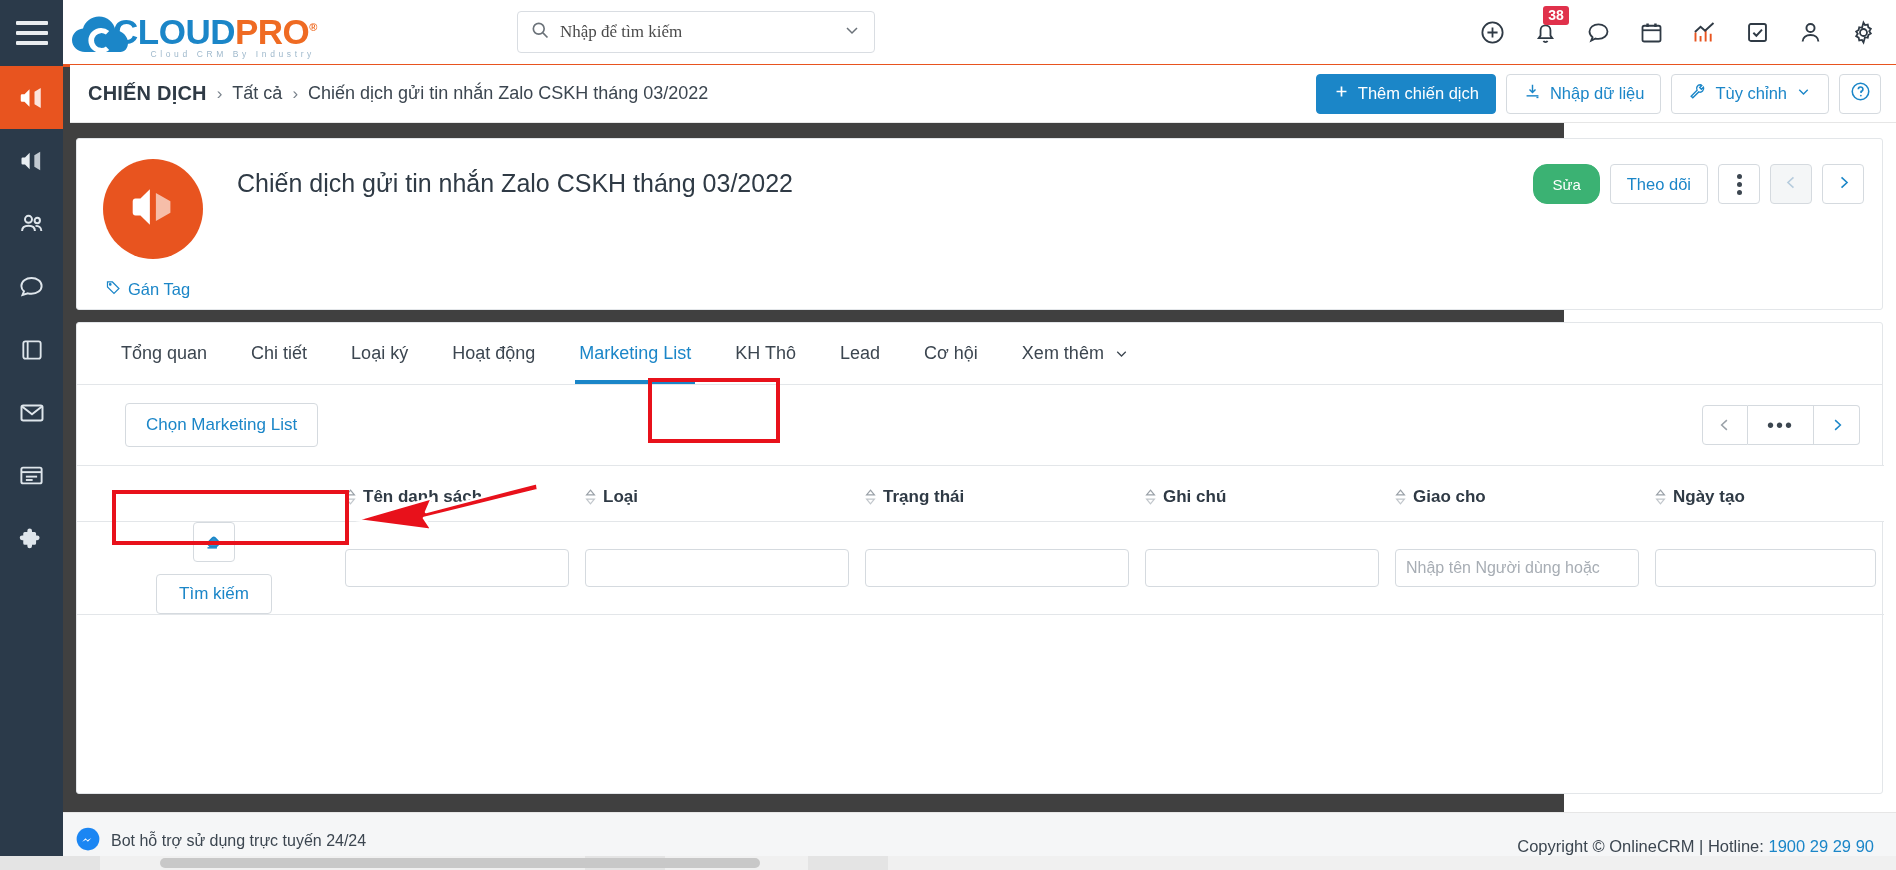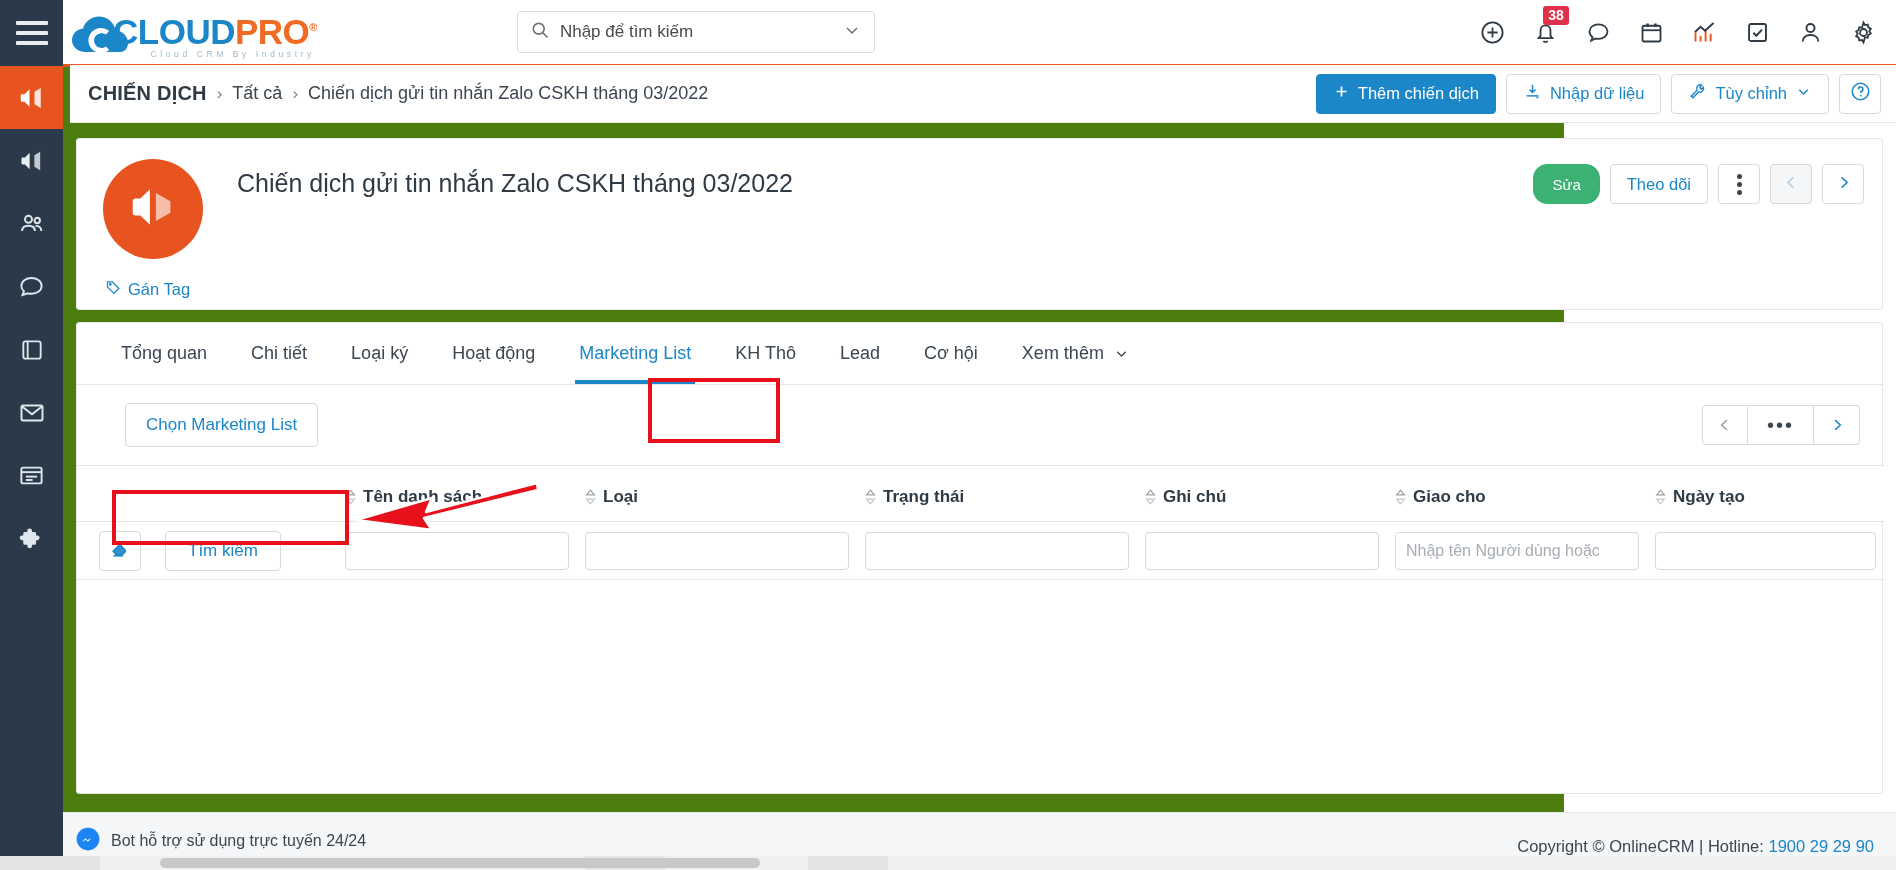--- a/index.html
+++ b/index.html
@@ -2,21 +2,21 @@
 <html><head>
 <meta charset="utf-8">
 <style>
   * { box-sizing: border-box; margin: 0; padding: 0; }
   html, body {
     width: 1896px; height: 870px;
     font-family: "Liberation Sans", sans-serif;
     background: #ffffff;
     overflow: hidden;
   }
-  #app { position: relative; width: 1564px; height: 870px; background: #4d7c0f; }
+  #app { position: relative; width: 1564px; height: 870px; background: #404040; }
 
   
   .sidebar {
     position: absolute; left: 0; top: 0; width: 63px; height: 870px;
     background: #2b3a4a;
     display: flex; flex-direction: column; align-items: center;
   }
   .hamburger {
     width: 63px; height: 66px; display: flex; flex-direction: column;
     align-items: center; justify-content: center; gap: 6px; cursor: pointer;
@@ -50,21 +50,21 @@
   }
 
   .searchbox {
     margin-left: 200px; width: 358px; height: 42px;
     border: 1px solid #d9dde2; border-radius: 4px; background: #fff;
     display: flex; align-items: center; padding: 0 12px; cursor: text;
   }
   .searchbox .sicon { margin-right: 10px; flex: 0 0 auto; }
   .searchbox input {
     flex: 1; border: none; outline: none; font-size: 17px; color: #333;
-    font-family: Liberation Sans, sans-serif; background: transparent;
+    font-family: Liberation Serif, serif; background: transparent;
   }
   .searchbox input::placeholder { color: #4a4a4a; }
   .searchbox .caret { margin-left: 8px; }
 
   .header-icons {
     margin-left: auto; display: flex; align-items: center; gap: 26px;
     padding-right: 19px;
   }
   .hicon { position: relative; cursor: pointer; display: flex; align-items: center; }
   .badge {
@@ -170,21 +170,21 @@
   .sorter { display: inline-flex; flex-direction: column; gap: 2px; line-height: 0; }
   table.grid tbody td {
     height: 58px; border-bottom: 1px solid #e3e6e9; padding: 0 8px; vertical-align: middle;
   }
   .filt-input {
     width: 100%; height: 38px; border: 1px solid #d5dadf; border-radius: 4px;
     padding: 0 10px; font-size: 16px; outline: none; background: #fff;
     font-family: "Liberation Sans", sans-serif; color: #3c4650;
   }
   .filt-input::placeholder { color: #a7adb4; }
-  .cell-actions { display: flex; align-items: center; gap: 24px; padding-left: 14px; }
+  .cell-actions { display: flex; align-items: center; gap: 12px; padding-left: 14px; flex-direction: column; }
   .eraser-btn {
     width: 42px; height: 40px; border: 1px solid #d5dadf; background: #fff; border-radius: 4px;
     display: inline-flex; align-items: center; justify-content: center; cursor: pointer;
   }
   .search-btn {
     height: 40px; border: 1px solid #d5dadf; background: #fff; color: #1b86c8; border-radius: 4px;
     padding: 0 22px; font-size: 17px; display: inline-flex; align-items: center; cursor: pointer;
   }
 
   

